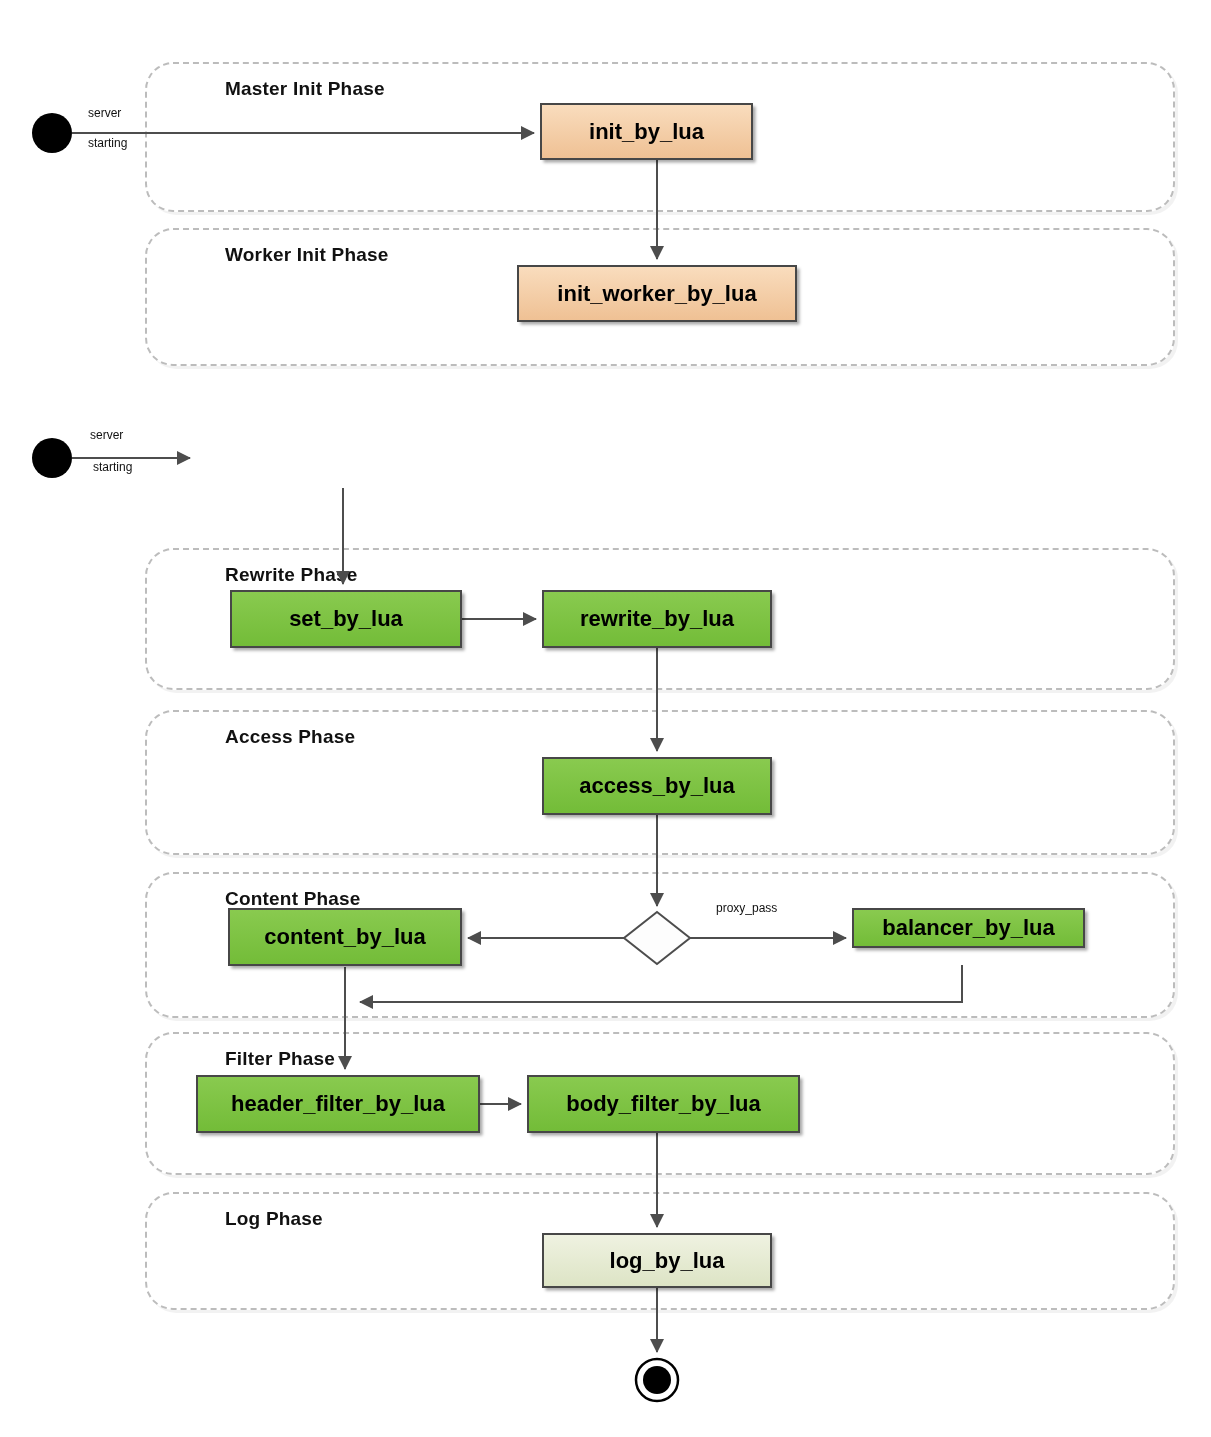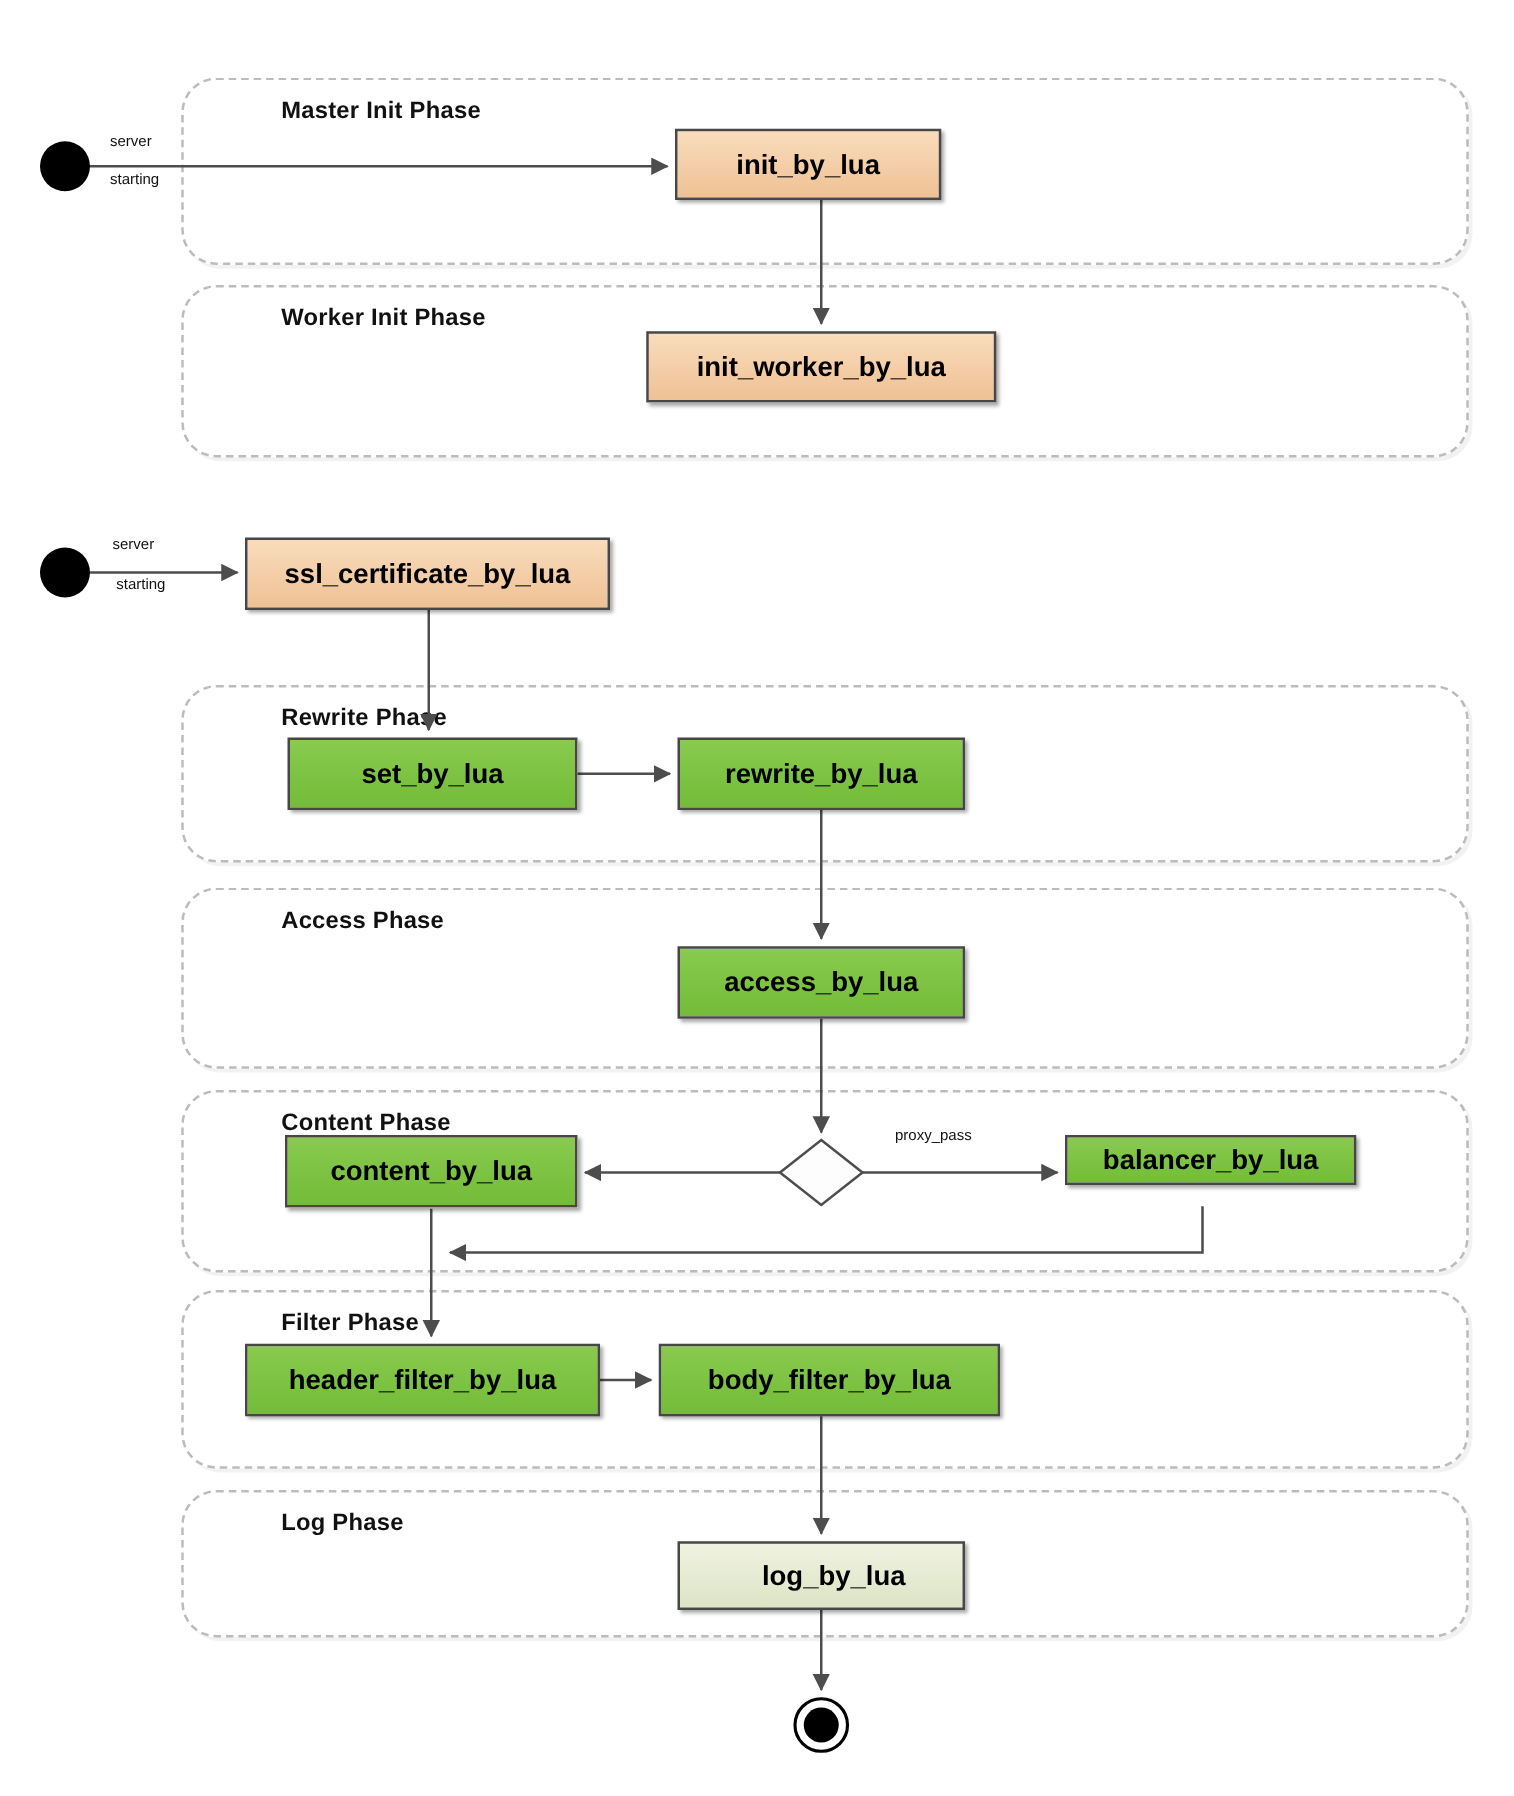--- a/index.html
+++ b/index.html
@@ -92,21 +92,20 @@
     <line x1="657" y1="1288" x2="657" y2="1352" stroke="#4d4d4d" stroke-width="2" marker-end="url(#arrow)"></line>
 
     <polygon points="657,912 690,938 657,964 624,938" fill="#fdfdfd" stroke="#4d4d4d" stroke-width="2"></polygon>
 
     <circle cx="657" cy="1380" r="21" fill="#ffffff" stroke="#000000" stroke-width="2.5"></circle>
     <circle cx="657" cy="1380" r="14" fill="#000000"></circle>
   </svg>
 
   <div class="node init" style="left:540px;top:103px;width:213px;height:57px">init_by_lua</div>
   <div class="node init" style="left:517px;top:265px;width:280px;height:57px">init_worker_by_lua</div>
-  <div class="node init" style="left:196px;top:430px;width:292px;height:58px">ssl_certificate_by_lua</div>
   <div class="node request" style="left:230px;top:590px;width:232px;height:58px">set_by_lua</div>
   <div class="node request" style="left:542px;top:590px;width:230px;height:58px">rewrite_by_lua</div>
   <div class="node request" style="left:542px;top:757px;width:230px;height:58px">access_by_lua</div>
   <div class="node request" style="left:228px;top:908px;width:234px;height:58px">content_by_lua</div>
   <div class="node request" style="left:852px;top:908px;width:233px;height:40px">balancer_by_lua</div>
   <div class="node request" style="left:196px;top:1075px;width:284px;height:58px">header_filter_by_lua</div>
   <div class="node request" style="left:527px;top:1075px;width:273px;height:58px">body_filter_by_lua</div>
   <div class="node log" style="left:542px;top:1233px;width:230px;height:55px">log_by_lua</div>
 
   <div class="edge-label" style="left:88px;top:106px">server</div>

